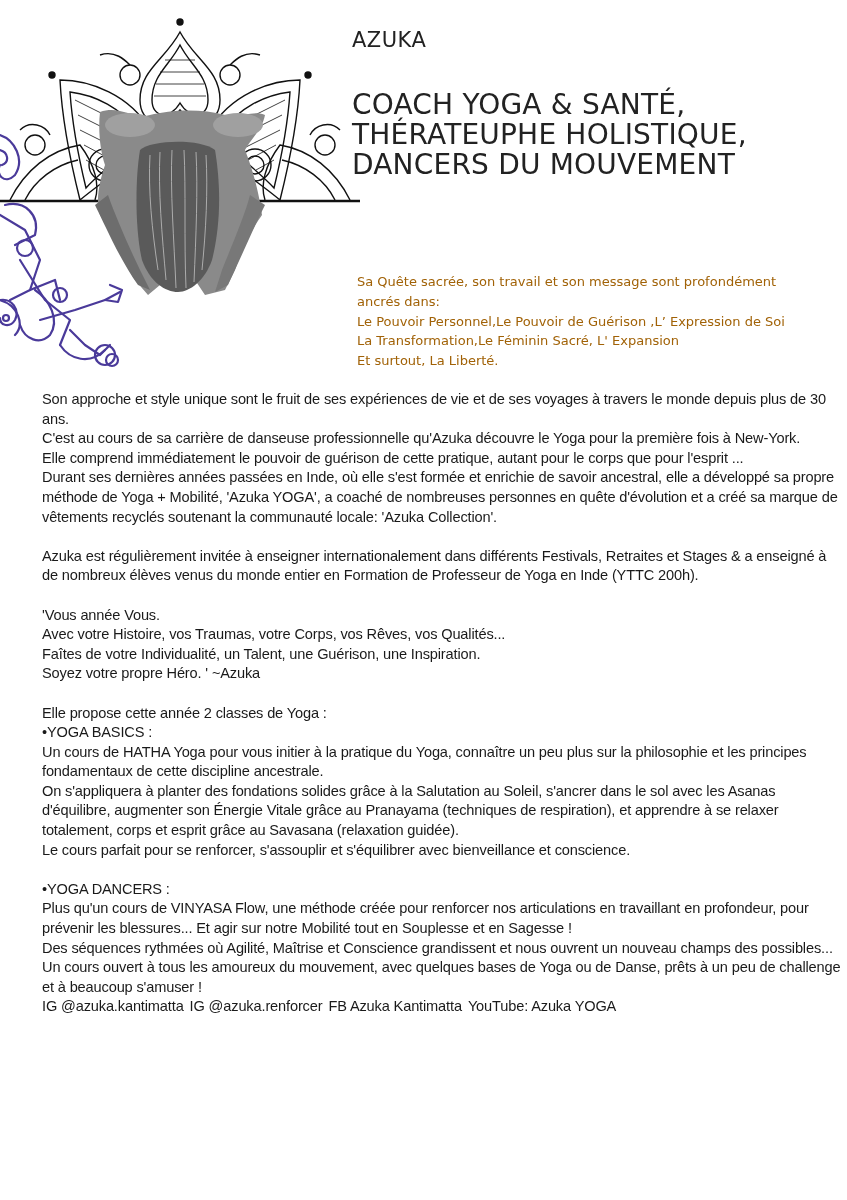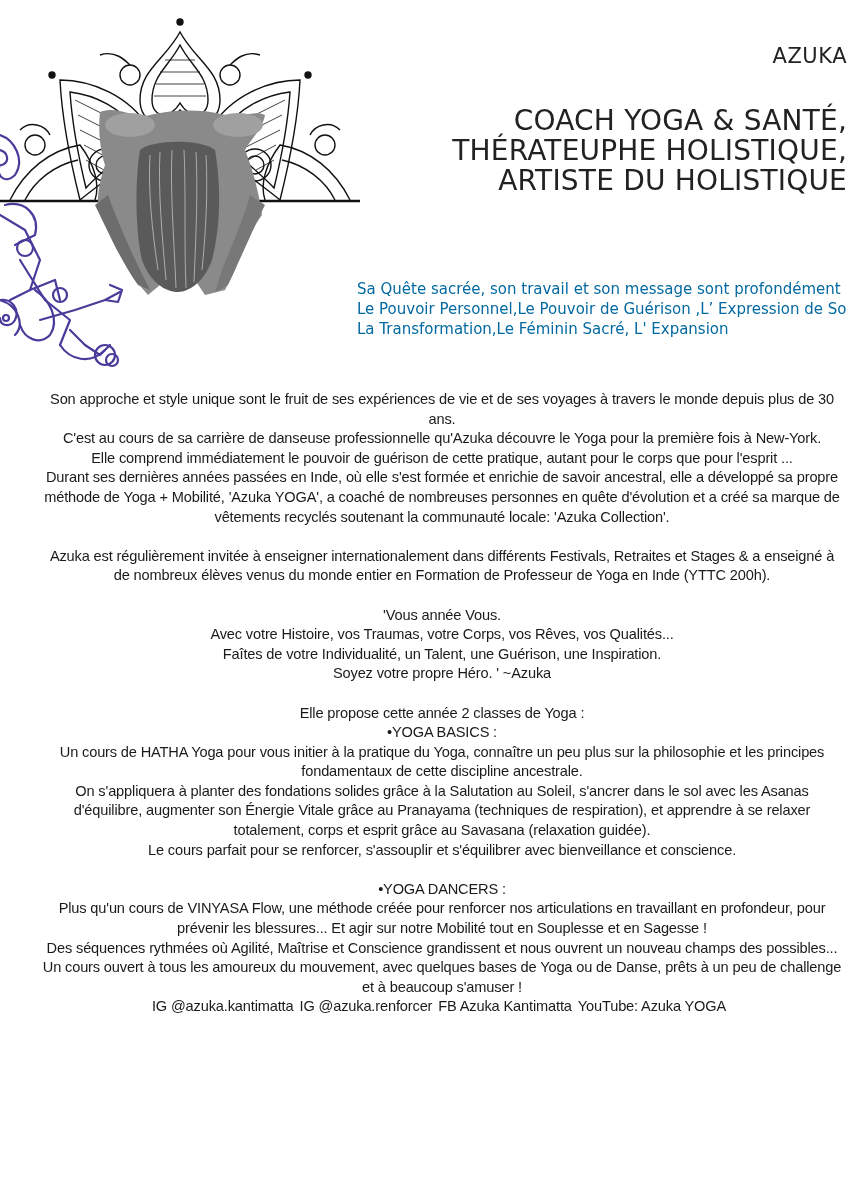--- a/index.html
+++ b/index.html
@@ -1,27 +1,27 @@
 <!DOCTYPE html>
 <html><head>
   <meta charset="utf-8">
   <style>
     html, body { margin: 0; padding: 0; background: #ffffff; }
     body { width: 847px; height: 1200px; position: relative; overflow: hidden;
            font-family: "DejaVu Sans", sans-serif; color: #1c1c1c; }
     .art { position: absolute; left: 0; top: 0; width: 370px; height: 400px; }
-    .title-block { position: absolute; left: 352px; top: 44px; width: 495px; text-align: right;
+    .title-block { position: absolute; left: 352px; top: 28px; width: 495px; text-align: left;
                    font-family: "DejaVu Sans", sans-serif; color: #222; }
     .name { font-size: 21px; letter-spacing: 0.5px; margin: 0 0 38px 0; font-weight: normal; }
     .roles div { font-size: 28px; line-height: 30px; letter-spacing: 0.2px; white-space: nowrap; }
-    .quest { position: absolute; left: 357px; top: 280px; width: 490px; font-size: 15px;
-             line-height: 19.8px; color: #0369a1; }
+    .quest { position: absolute; left: 357px; top: 272px; width: 490px; font-size: 13px;
+             line-height: 19.8px; color: #a16207; }
     .quest div { white-space: nowrap; }
     .main { position: absolute; left: 42px; top: 390px; width: 800px; font-family: "Liberation Sans", sans-serif;
-            font-size: 14.6px; line-height: 19.6px; color: #1a1a1a; letter-spacing: -0.15px; text-align: center; }
+            font-size: 14.6px; line-height: 19.6px; color: #1a1a1a; letter-spacing: -0.15px; }
     .main p { margin: 0; }
     .gap { height: 19.6px; }
     .social { white-space: nowrap; }
     .social span { margin-right: 6px; }
   </style>
 </head>
 <body>
 
 <svg class="art" viewBox="0 0 370 400">
 
@@ -99,28 +99,30 @@
     <ellipse cx="130" cy="125" rx="25" ry="12" fill="#a0a0a0"></ellipse>
     <ellipse cx="238" cy="125" rx="25" ry="12" fill="#a0a0a0"></ellipse>
   </g>
 </svg>
 
 <div class="title-block">
   <h1 class="name">AZUKA</h1>
   <div class="roles">
     <div>COACH YOGA &amp; SANTÉ,</div>
     <div>THÉRATEUPHE HOLISTIQUE,</div>
-    <div>ARTISTE DU HOLISTIQUE</div>
+    <div>DANCERS DU MOUVEMENT</div>
   </div>
 </div>
 
 <div class="quest">
   <div>Sa Quête sacrée, son travail et son message sont profondément</div>
+  <div>ancrés dans:</div>
   <div>Le Pouvoir Personnel,Le Pouvoir de Guérison ,L’ Expression de Soi</div>
   <div>La Transformation,Le Féminin Sacré, L' Expansion</div>
+  <div>Et surtout, La Liberté.</div>
 </div>
 
 <div class="main">
   <p>Son approche et style unique sont le fruit de ses expériences de vie et de ses voyages à travers le monde depuis plus de 30 ans.</p>
   <p>C'est au cours de sa carrière de danseuse professionnelle qu'Azuka découvre le Yoga pour la première fois à New-York.</p>
   <p>Elle comprend immédiatement le pouvoir de guérison de cette pratique, autant pour le corps que pour l'esprit ...</p>
   <p>Durant ses dernières années passées en Inde, où elle s'est formée et enrichie de savoir ancestral, elle a développé sa propre méthode de Yoga + Mobilité, 'Azuka YOGA', a coaché de nombreuses personnes en quête d'évolution et a créé sa marque de vêtements recyclés soutenant la communauté locale: 'Azuka Collection'.</p>
   <div class="gap"></div>
   <p>Azuka est régulièrement invitée à enseigner internationalement dans différents Festivals, Retraites et Stages &amp; a enseigné à de nombreux élèves venus du monde entier en Formation de Professeur de Yoga en Inde (YTTC 200h).</p>
   <div class="gap"></div>

